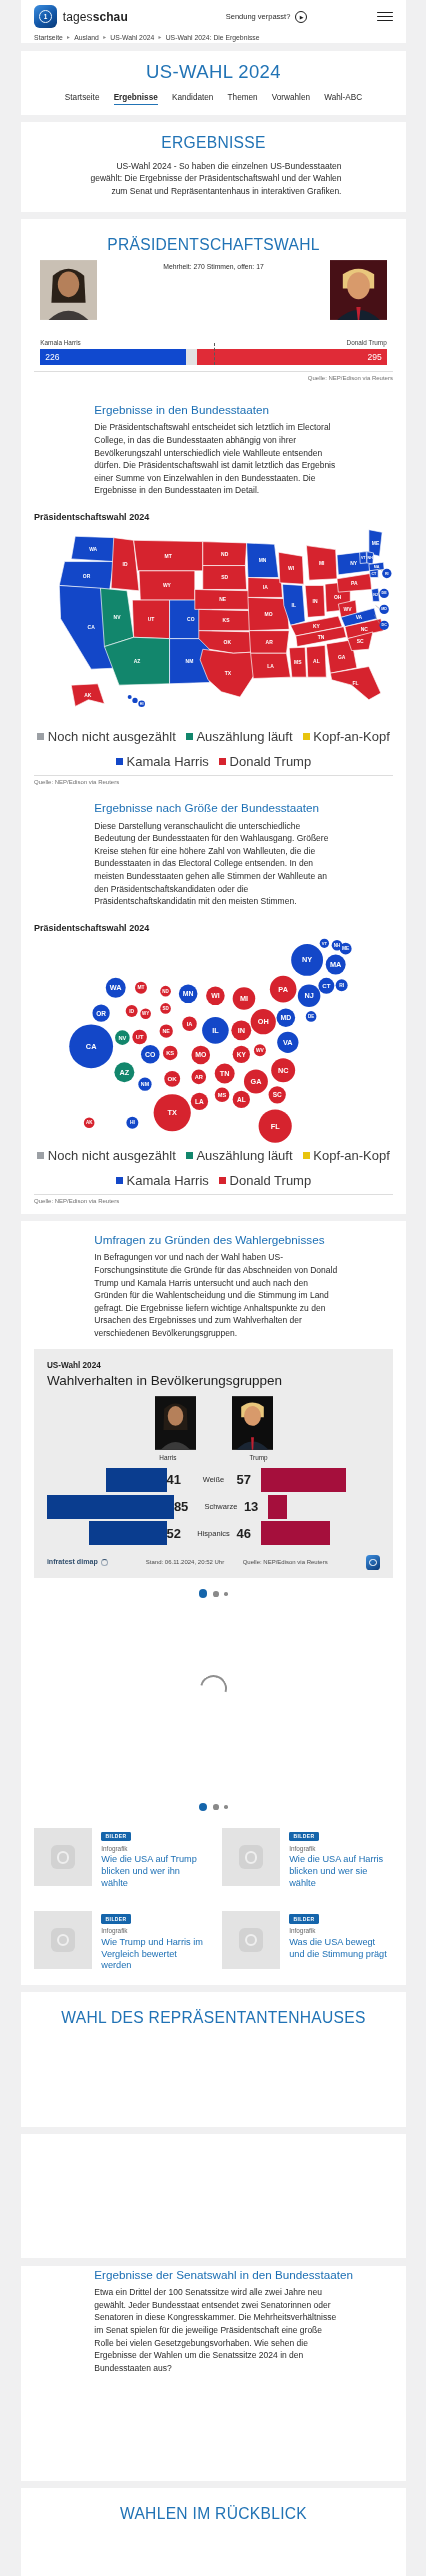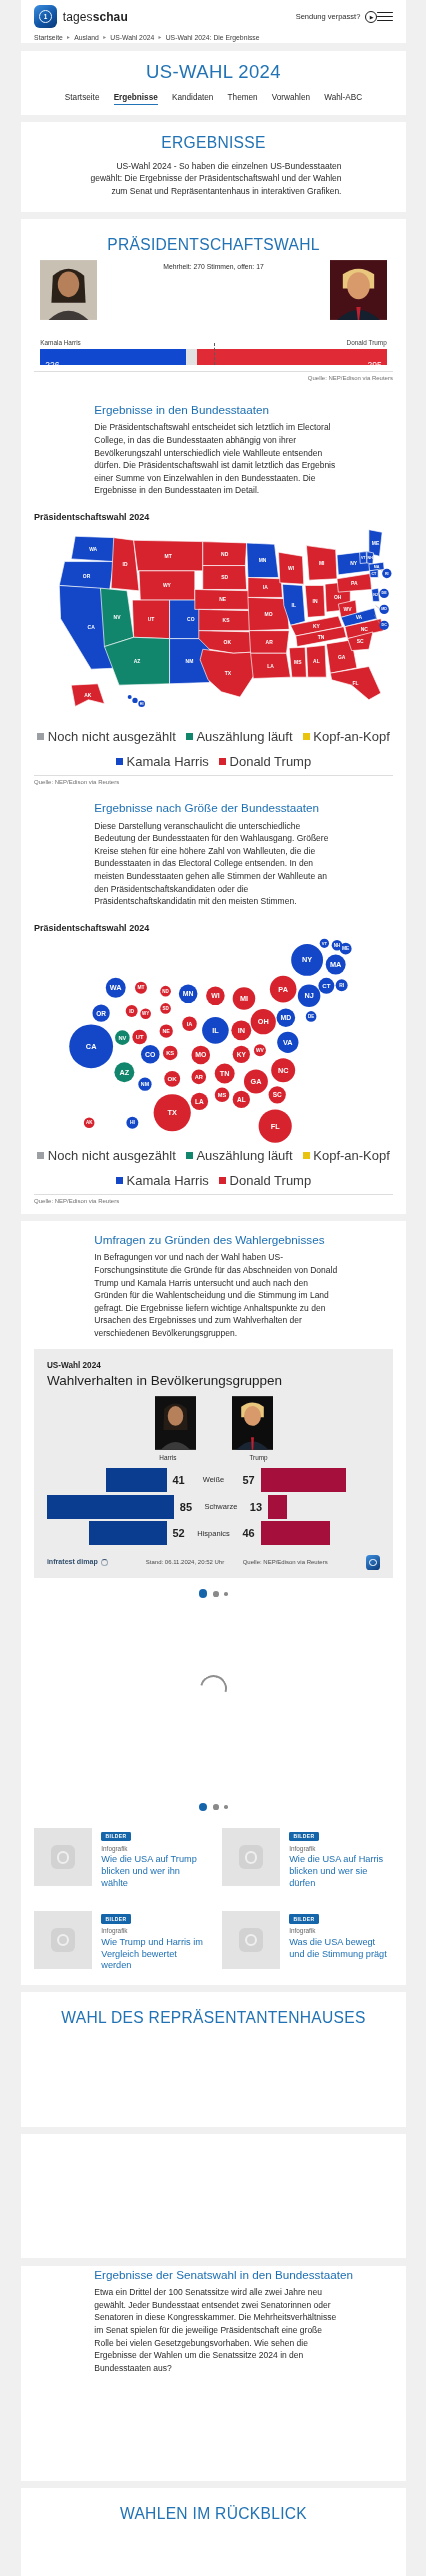--- a/index.html
+++ b/index.html
@@ -13,21 +13,21 @@
   .hdr { padding:5px 12.8px 2.8px; }
   .hdr-row { display:flex; align-items:center; }
   .brand { display:flex; align-items:center; gap:5.7px; cursor:pointer; }
   .brand-logo { width:23px; height:23px; border-radius:5.7px;
     background:linear-gradient(145deg,#3d8fe0 0%,#1257a8 55%,#0a3a78 100%);
     display:flex; align-items:center; justify-content:center; }
   .brand-logo .ring { width:12.8px; height:12.8px; border:1.8px solid #eaf2fb; border-radius:50%;
     display:flex; align-items:center; justify-content:center; font-size:6.4px; font-weight:bold; color:#fff; }
   .wordmark { font-size:12px; color:#1f1f1f; letter-spacing:0.1px; }
   .wordmark b { font-weight:bold; }
-  .missed { flex:1; display:flex; align-items:center; justify-content:flex-end; gap:5px; font-size:7.5px; color:#2b2b2b;padding-left:28px; }
+  .missed { flex:1; display:flex; align-items:center; justify-content:center; gap:5px; font-size:7.5px; color:#2b2b2b;padding-left:28px; }
   .play-btn { width:12px; height:12px; border:1px solid #1f1f1f; border-radius:50%;
     display:flex; align-items:center; justify-content:center; font-size:5px; color:#1f1f1f; padding-left:0.7px; cursor:pointer;}
   .burger { width:15.6px; display:flex; flex-direction:column; gap:2.5px; cursor:pointer; }
   .burger i { height:1.6px; background:#1f1f1f; border-radius:0.7px; }
   .breadcrumb { margin-top:5.7px; font-size:6.8px; color:#3c3c3c; display:flex; gap:4.3px; align-items:center; flex-wrap:wrap;}
   .breadcrumb .sep { color:#8a8a8a; font-size:5.7px; }
   .breadcrumb .crumb { cursor:pointer; }
 
   
   .title-card { padding:10px 0 9.2px; text-align:center; }
@@ -47,21 +47,21 @@
 
   
   .pres-card { padding:17px 0 10px; }
   .majority-note { text-align:center; font-size:6.8px; color:#2b2b2b; margin-top:8.5px; }
   .pres-photos { position:relative; height:68px; margin:0 19px; }
   .portrait { position:absolute; top:-10px; width:57px; height:60px; overflow:hidden; }
   .portrait.right { right:0; }
   .cand-names { display:flex; justify-content:space-between; margin:1.4px 19px 2.8px; font-size:6.4px; color:#3c3c3c; }
   .ec-bar { position:relative; display:flex; height:16.4px; margin:0 19px; }
   .ec-bar .seg { height:100%; }
-  .ec-bar .v { position:absolute; top:8px; line-height:16.4px; color:#fff; font-size:8.5px; }
+  .ec-bar .v { position:absolute; top:0; line-height:16.4px; color:#fff; font-size:8.5px; }
   .ec-bar .v.l { left:5px; } .ec-bar .v.r { right:5px;margin-left:24px; }
   .ec-marker { position:absolute; top:-5.7px; bottom:0; border-left:1.1px dashed #5a5a5a; }
 
   .legend { display:flex; justify-content:center; gap:10px; margin-top:3px; font-size:13px; color:#3c3c3c; flex-wrap:wrap;}
   .legend .li { display:flex; align-items:center; gap:3.6px; }
   .legend .sw { width:7.1px; height:7.1px; display:inline-block; }
 
   .map-wrap { margin:0 12.8px; }
   .map-wrap svg { display:block; width:100%; }
 
@@ -69,21 +69,21 @@
   .polls-card { padding:11.4px 0 12.8px; }
   .info-panel { background:#ececec; margin:10px 12.8px 0; padding:11.4px 12.8px 8.5px; }
   .info-kicker { font-size:8.2px; font-weight:bold; color:#1f1f1f; }
   .info-title { font-size:13.5px; color:#1f1f1f; margin-top:2.8px; font-weight:400; }
   .info-photos { display:flex; justify-content:center; gap:36px; margin-top:8.5px; }
   .info-photo { width:41px; height:54px; overflow:hidden; }
   .info-names { display:flex; justify-content:center; gap:73px; margin:3.6px 0 7.1px; font-size:6.4px; color:#2b2b2b; }
   .demo-row { display:grid; grid-template-columns:1fr 24px 46px 24px 1fr; align-items:center; height:24px; margin-bottom:2.8px; }
   .demo-row .bar-l { margin-left:auto; height:24px; }
   .demo-row .bar-r { height:24px; }
-  .demo-row .num { font-size:11px; font-weight:bold; color:#1f1f1f; text-align:center; }
+  .demo-row .num { font-size:13px; font-weight:bold; color:#1f1f1f; text-align:left; }
   .demo-row .grp { font-size:7.5px; color:#2b2b2b; text-align:center; }
   .info-footer { display:flex; align-items:center; margin-top:10px; gap:5.7px; }
   .provider { font-size:7.1px; font-weight:bold; color:#33506e; display:flex; align-items:center; gap:2.8px; }
   .provider .pring { width:7.1px; height:7.1px; border:1.8px solid #9aa7b5; border-top-color:#33506e; border-radius:50%; }
   .info-meta { flex:1; display:flex; justify-content:center; gap:18.5px; font-size:6px; color:#4a4a4a; }
   .mini-logo { width:14.2px; height:14.2px; border-radius:3.6px;
     background:linear-gradient(145deg,#3d8fe0,#0a3a78); display:flex; align-items:center; justify-content:center; }
   .mini-logo .ring { width:7.8px; height:7.8px; border:1.1px solid #fff; border-radius:50%; }
   .dots { display:flex; justify-content:center; align-items:center; gap:5.7px; margin:11.4px 0 0; }
   .dots .d1 { width:8.5px; height:8.5px; border-radius:50%; background:#1565ab; cursor:pointer;}
@@ -570,21 +570,21 @@
             </div>
           </div>
           <div><span class="badge">BILDER</span><div class="teaser-kicker">Infografik</div><div class="teaser-title">Wie die USA auf Trump blicken und wer ihn wählte</div></div>
         </div>
         <div class="teaser">
           <div class="teaser-img">
             <div class="ph-logo">
               <div class="ring"></div>
             </div>
           </div>
-          <div><span class="badge">BILDER</span><div class="teaser-kicker">Infografik</div><div class="teaser-title">Wie die USA auf Harris blicken und wer sie dürfen</div></div>
+          <div><span class="badge">BILDER</span><div class="teaser-kicker">Infografik</div><div class="teaser-title">Wie die USA auf Harris blicken und wer sie wählte</div></div>
         </div>
         <div class="teaser">
           <div class="teaser-img">
             <div class="ph-logo">
               <div class="ring"></div>
             </div>
           </div>
           <div><span class="badge">BILDER</span><div class="teaser-kicker">Infografik</div><div class="teaser-title">Wie Trump und Harris im Vergleich bewertet werden</div></div>
         </div>
         <div class="teaser">

